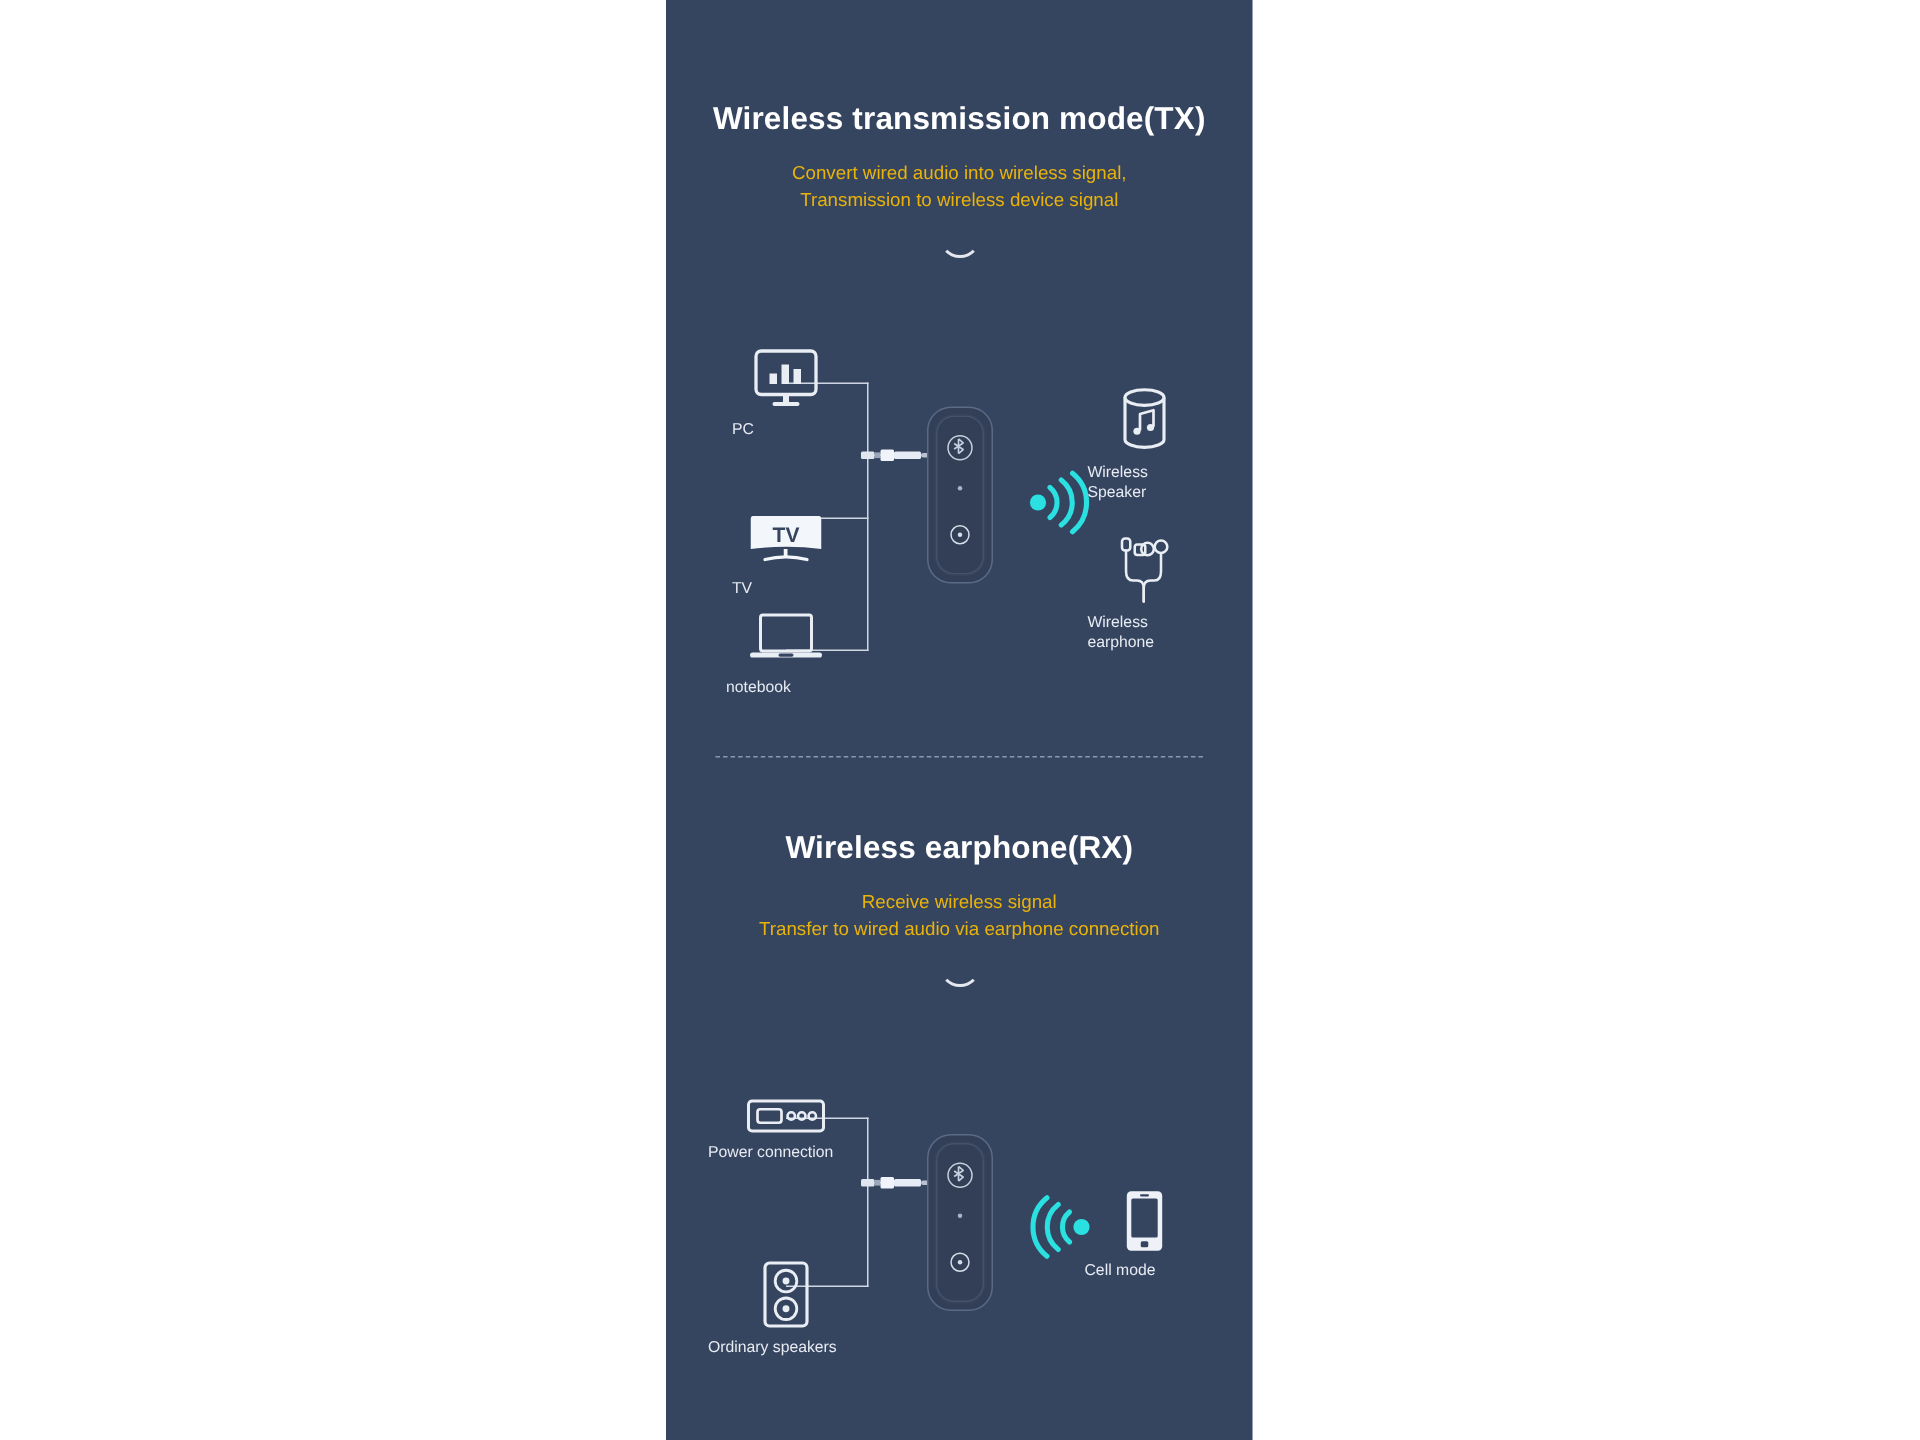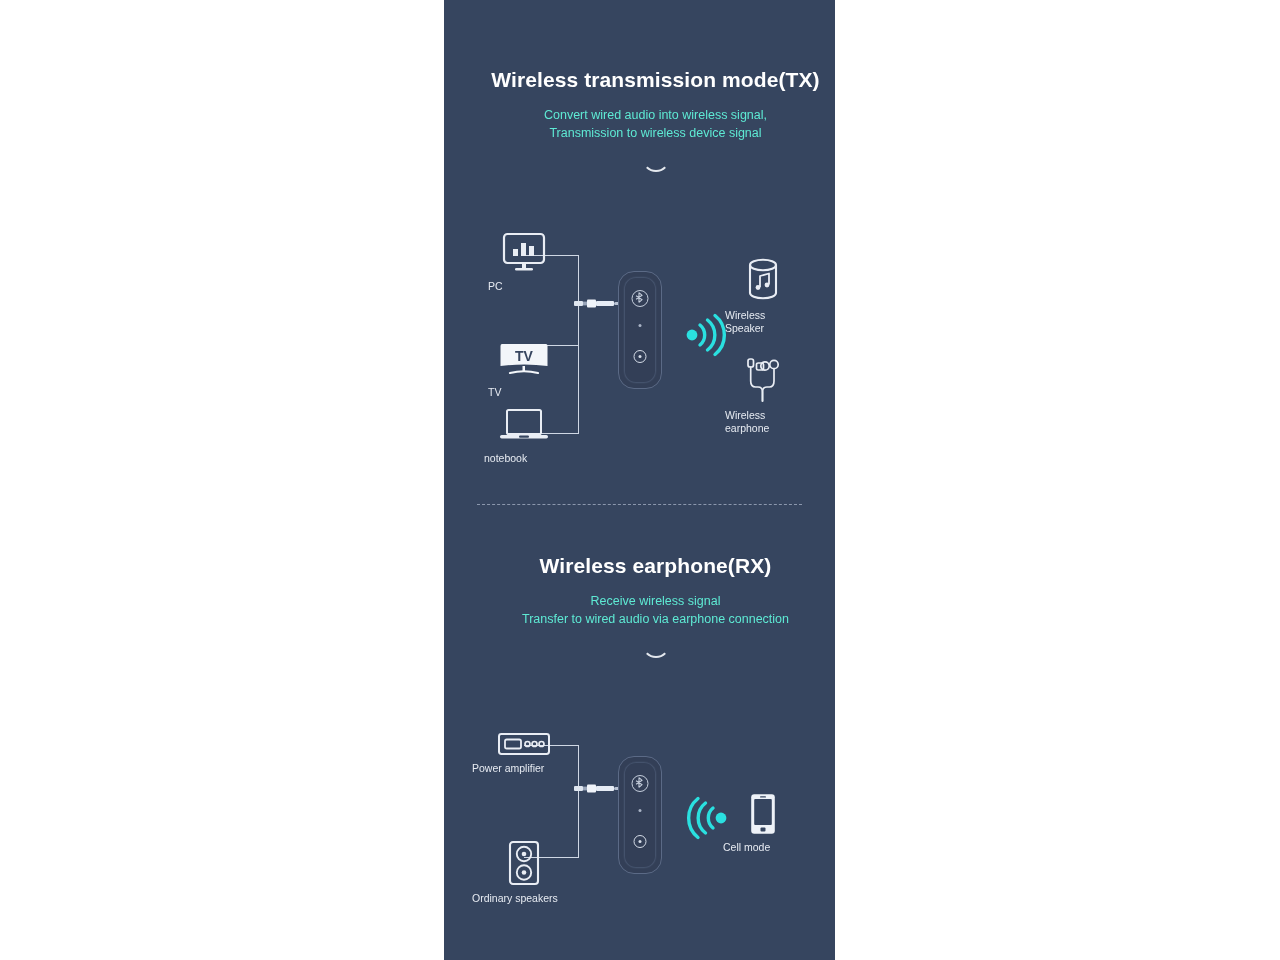--- a/index.html
+++ b/index.html
@@ -9,27 +9,27 @@
     overflow:hidden;
   }
   .stage{position:relative;width:1280px;height:960px;background:#ffffff;}
 
   .panel{
     position:absolute;left:444px;top:0;width:391px;height:960px;
     background:#36455f;color:#ffffff;
   }
 
   
-  .section{position:absolute;left:16px;width:391px;}
+  .section{position:absolute;left:0;width:391px;}
   .sec-title{
     text-align:center;font-size:21px;font-weight:bold;color:#ffffff;
     letter-spacing:.1px;
   }
   .sec-sub{
-    text-align:center;font-size:12.5px;line-height:18px;color:#5eead4;
+    text-align:center;font-size:12.5px;line-height:18px;color:#eab308;
     margin-top:14px;font-weight:normal;
   }
   .smile{
     width:24px;height:12px;margin:16px auto 0;
     border-bottom:2.5px solid #eef1f6;border-radius:0 0 14px 14px;
     border-left:2.5px solid transparent;border-right:2.5px solid transparent;
     opacity:.95;
   }
 
   
@@ -208,21 +208,21 @@
     <div class="wire h" style="left:134px;top:788px;width:18px;"></div>
 
     <div class="node" style="left:28px;top:732px;width:104px;">
       <svg class="icn" width="54" height="24" viewBox="0 0 54 24">
         <rect x="2" y="2" width="50" height="20" rx="2.4" fill="none" stroke="#e9edf4" stroke-width="2"></rect>
         <rect x="8" y="7.5" width="16" height="9" rx="1.8" fill="none" stroke="#e9edf4" stroke-width="1.8"></rect>
         <circle cx="30.5" cy="12" r="2.5" fill="none" stroke="#e9edf4" stroke-width="1.7"></circle>
         <circle cx="37.5" cy="12" r="2.5" fill="none" stroke="#e9edf4" stroke-width="1.7"></circle>
         <circle cx="44.5" cy="12" r="2.5" fill="none" stroke="#e9edf4" stroke-width="1.7"></circle>
       </svg>
-      <div class="lbl">Power amplifier</div>
+      <div class="lbl">Power connection</div>
     </div>
 
     <div class="node" style="left:28px;top:840px;width:104px;">
       <svg class="icn" width="34" height="46" viewBox="0 0 34 46">
         <rect x="3" y="2" width="28" height="42" rx="3" fill="none" stroke="#e9edf4" stroke-width="2.1"></rect>
         <circle cx="17" cy="14" r="7.2" fill="none" stroke="#e9edf4" stroke-width="1.9"></circle>
         <circle cx="17" cy="14" r="2.3" fill="#e9edf4"></circle>
         <circle cx="17" cy="32.5" r="7.2" fill="none" stroke="#e9edf4" stroke-width="1.9"></circle>
         <circle cx="17" cy="32.5" r="2.3" fill="#e9edf4"></circle>
       </svg>

